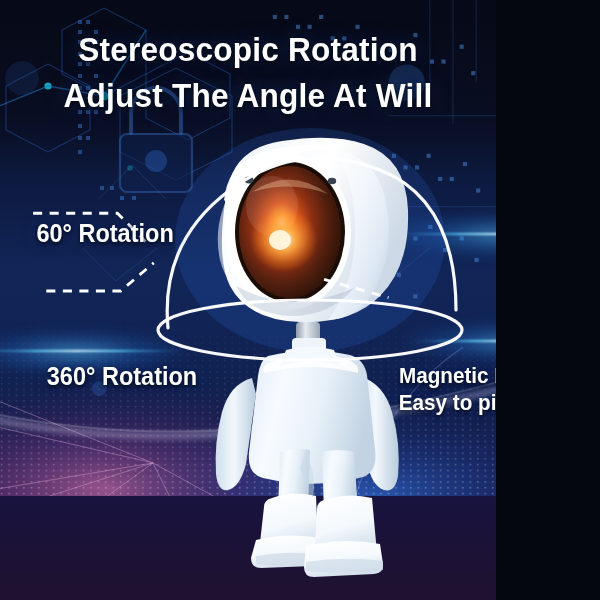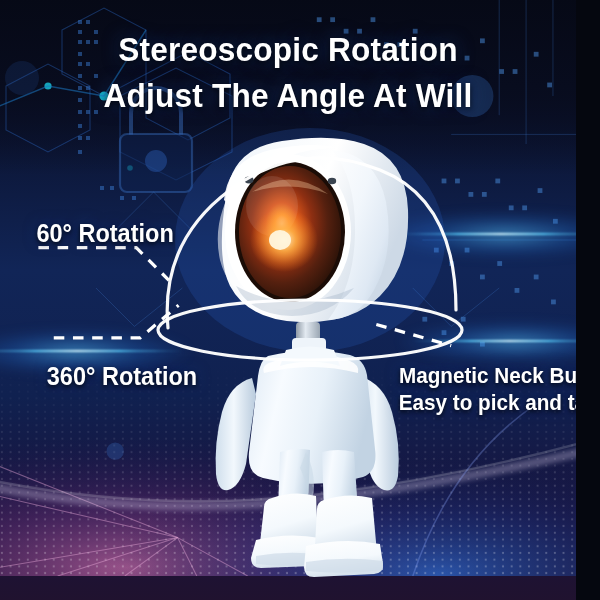--- a/index.html
+++ b/index.html
@@ -1,20 +1,20 @@
 <!DOCTYPE html>
 <html><head>
 <meta charset="utf-8">
 <title>Product Feature Banner</title>
 <style>
   * { margin:0; padding:0; box-sizing:border-box; }
   html,body { background:#05070f; }
   .stage {
     position:relative;
-    width:576px; height:600px;
+    width:496px; height:600px;
     overflow:hidden;
     font-family:"Liberation Sans", sans-serif;
     background:#4d7c0f;
   }
 
   
   .bg { position:absolute; inset:0; }
   .bg-base2 {
     background:linear-gradient(180deg, #080c1c 0%, #0b1330 20%, #112557 45%, #102150 66%, #19123c 86%, #20122f 100%);
   }

